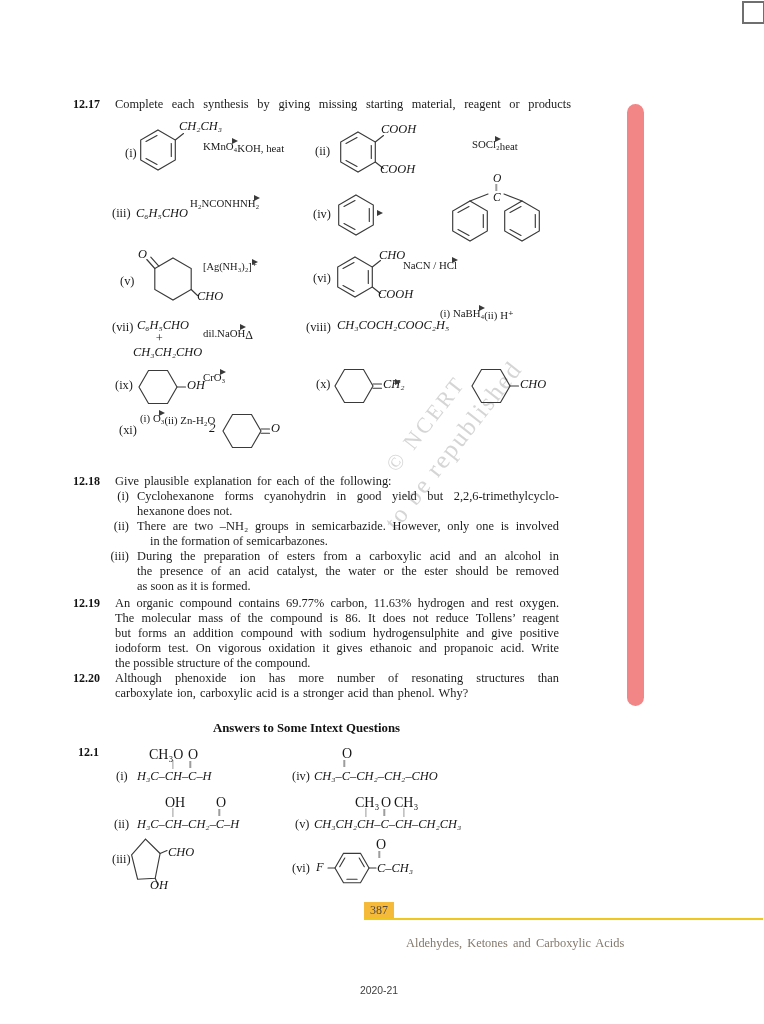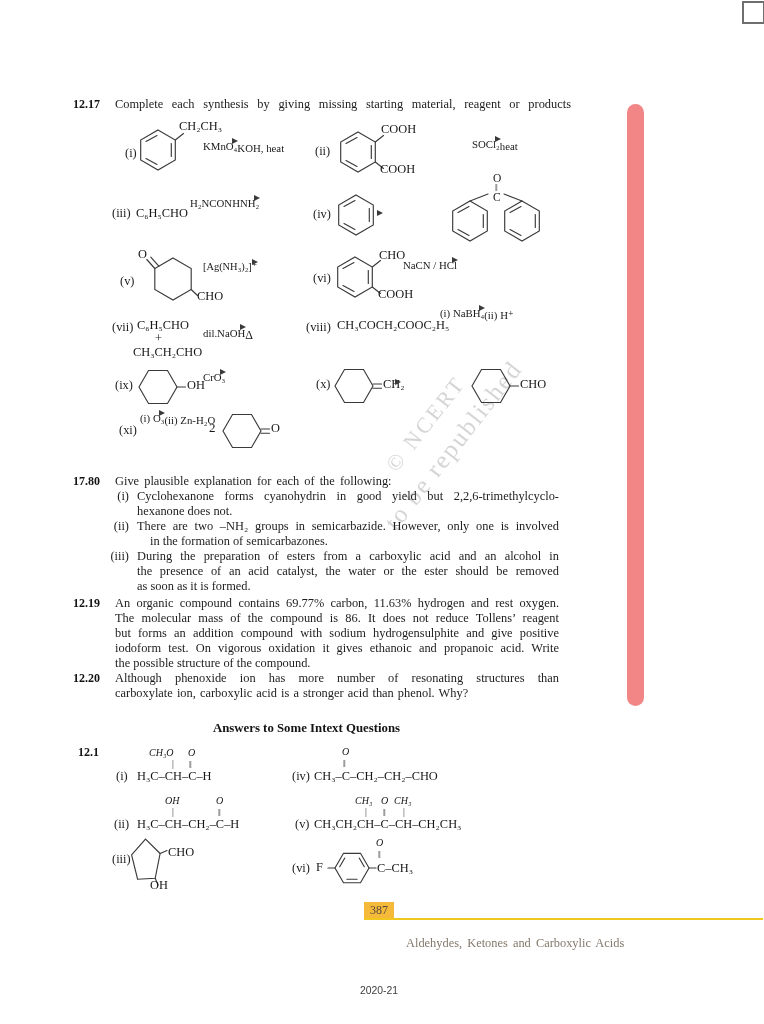--- a/index.html
+++ b/index.html
@@ -3,22 +3,22 @@
 <meta charset="utf-8">
 <style>
   html,body{margin:0;padding:0;background:#fff;}
   .page{position:relative;width:764px;height:1024px;background:#ffffff;overflow:hidden;
         font-family:"Liberation Serif","DejaVu Serif",serif;color:#1f1f1f;}
   .abs{position:absolute;}
   .num{font-weight:bold;font-size:12px;color:#141414;white-space:nowrap;}
   .line{font-size:12.4px;white-space:nowrap;color:#1c1c1c;}
   .jus{white-space:normal;text-align:justify;text-align-last:justify;}
   .lbl{font-size:12.4px;color:#1c1c1c;white-space:nowrap;}
-  .frm{font-size:12.4px;white-space:nowrap;color:#161616;}
-  .top-lab{font-size:10px;white-space:nowrap;color:#161616;font-style:italic;}
+  .frm{font-size:12.4px;white-space:nowrap;color:#161616;font-style:italic;}
+  .top-lab{font-size:14px;white-space:nowrap;color:#161616;}
   .bond{font-size:9.5px;line-height:9px;color:#2d2d2d;}
   .dbond{font-size:10px;line-height:10px;color:#2d2d2d;letter-spacing:-1px;}
   .arrow{display:flex;flex-direction:row;align-items:center;}
   .arrow .t{display:block;font-size:10.8px;line-height:1.05;white-space:nowrap;padding-bottom:2px;color:#191919;}
   .arrow .s{display:block;align-self:stretch;height:0;border-top:1.3px solid #3a3a3a;position:relative;}
   .arrow .s::after{content:"";position:absolute;right:-1px;top:-4px;width:0;height:0;
         border-left:6.5px solid #3a3a3a;border-top:3.4px solid transparent;border-bottom:3.4px solid transparent;}
   .arrow .b{display:block;font-size:10.8px;line-height:1.05;white-space:nowrap;padding-top:2px;color:#191919;}
   svg.struct{overflow:visible;}
   svg.struct polygon, svg.struct line{fill:none;stroke:#3a3a3a;stroke-width:1.15;stroke-linecap:round;}
@@ -198,21 +198,21 @@
     <span class="b">(ii) Zn-H₂O</span>
   </div>
   <span class="abs frm z1" style="left:209px;top:420px;font-size:13px">2</span>
   <svg class="abs struct z1" style="left:221px;top:410px" width="50" height="42" viewBox="0 0 50 42">
     <polygon points="40,21 30.5,4.5 11.5,4.5 2,21 11.5,37.5 30.5,37.5"></polygon>
     <line x1="40" y1="19" x2="48.5" y2="19"></line>
       <line x1="40" y1="23.2" x2="48.5" y2="23.2"></line>
   </svg>
   <span class="abs frm z1" style="left:271px;top:421px">O</span>
 
-  <span class="abs num z1" style="left:73px;top:474px">17.80</span>
+  <span class="abs num z1" style="left:73px;top:474px">12.18</span>
   <span class="abs line z1" style="left:115px;top:474px;word-spacing:2px">Give plausible explanation for each of the following:</span>
 
   <span class="abs lbl z1" style="left:95px;top:489px;width:34px;text-align:right">(i)</span>
   <div class="abs line jus z1" style="left:137px;top:489px;width:422px">Cyclohexanone forms cyanohydrin in good yield but 2,2,6-trimethylcyclo-</div>
   <span class="abs line z1" style="left:137px;top:504px">hexanone does not.</span>
 
   <span class="abs lbl z1" style="left:95px;top:519px;width:34px;text-align:right">(ii)</span>
   <div class="abs line jus z1" style="left:137px;top:519px;width:422px">There are two –NH₂ groups in semicarbazide. However, only one is involved</div>
   <span class="abs line z1" style="left:150px;top:534px">in the formation of semicarbazones.</span>
 

